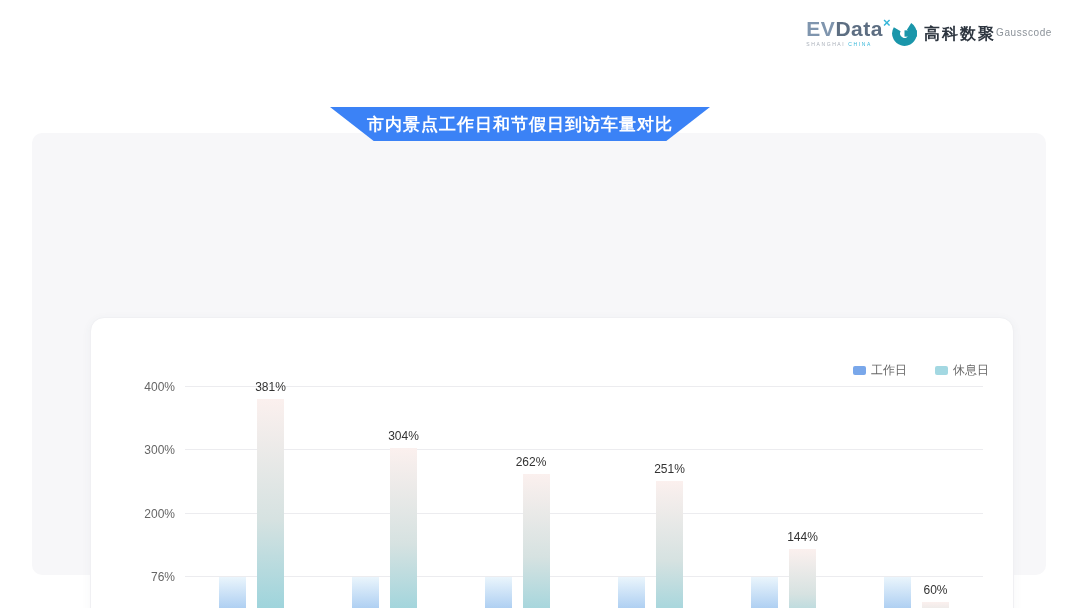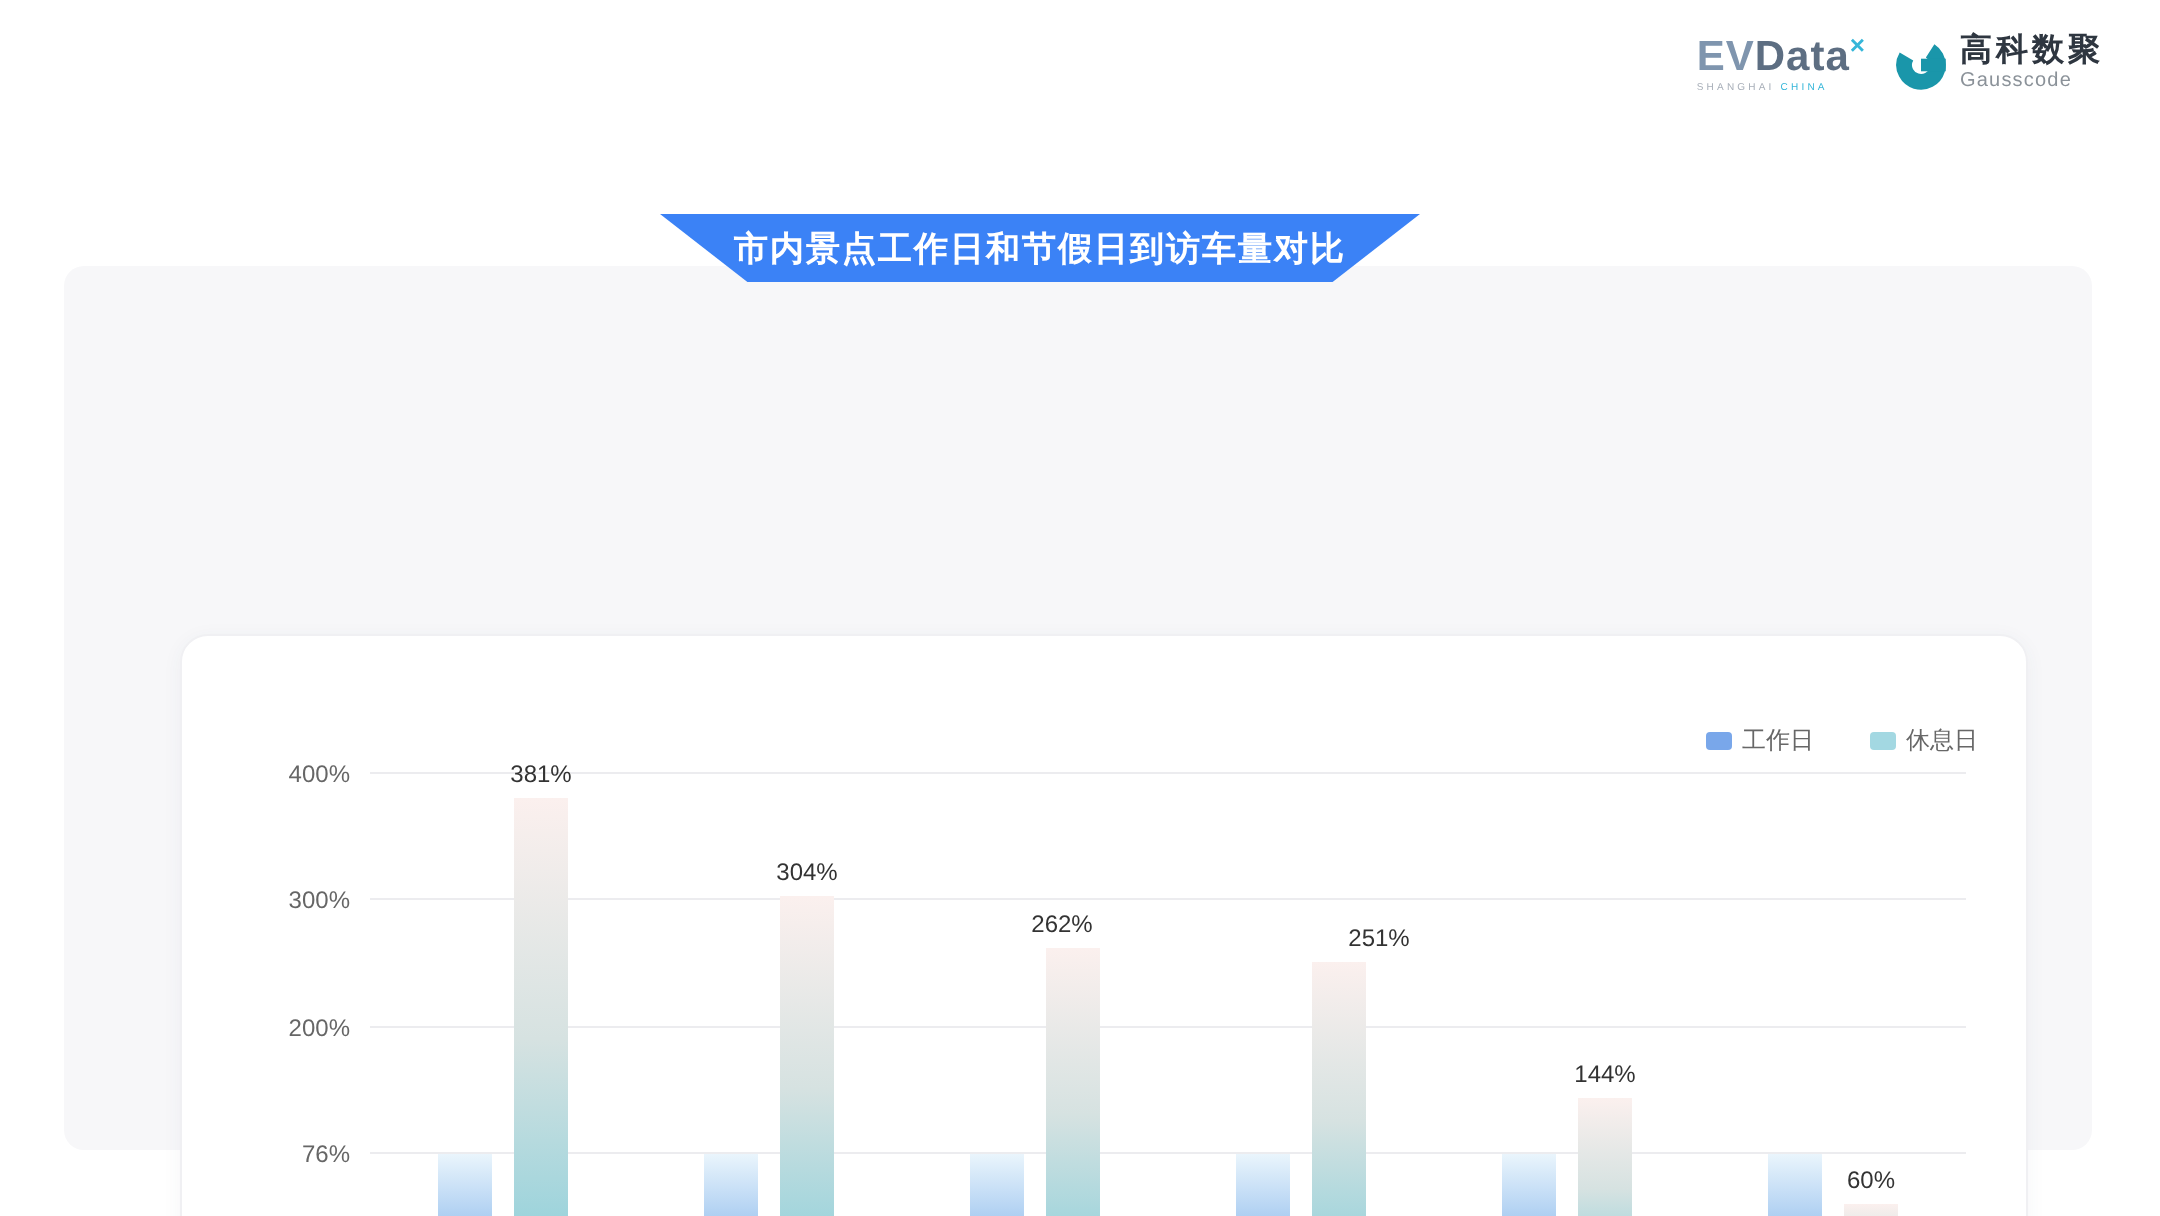--- a/index.html
+++ b/index.html
@@ -3,31 +3,31 @@
 <meta charset="utf-8">
 <style>
   html,body{margin:0;padding:0;background:#ffffff;}
   body{
     width:1080px;height:608px;position:relative;overflow:hidden;
     font-family:"Liberation Sans","DejaVu Sans",sans-serif;
     -webkit-font-smoothing:antialiased;
   }
 
   
-  .logo-area{position:absolute;top:18px;right:28px;display:flex;align-items:flex-start;gap:14px;}
+  .logo-area{position:absolute;top:18px;right:28px;display:flex;align-items:flex-end;}
   .evdata{display:flex;flex-direction:column;line-height:1;}
   .evdata-word{font-size:21px;font-weight:bold;letter-spacing:.5px;}
   .evdata-ev{color:#7f95ae;}
   .evdata-data{color:#5d6e82;}
   .evdata-mark{color:#35b6d9;font-size:13px;vertical-align:top;position:relative;top:-2px;font-weight:bold;}
   .evdata-tagline{margin-top:3px;font-size:5px;letter-spacing:1.6px;color:#a7aeb8;}
   .evdata-tagline .cn{color:#35b6d9;}
   .gausscode{display:flex;align-items:center;gap:6px;}
   .g-icon{width:27px;height:27px;}
-  .gc-text{display:flex;flex-direction:column;line-height:1;}
+  .gc-text{display:flex;flex-direction:row;line-height:1;}
   .gc-cn{font-size:16px;font-weight:bold;color:#2e3640;letter-spacing:2px;}
   .gc-en{font-size:10px;color:#8b9299;margin-top:2px;letter-spacing:.6px;}
 
   
   .banner{
     position:absolute;left:330px;top:107px;width:380px;height:34px;z-index:5;
     display:flex;align-items:center;justify-content:center;
     clip-path:polygon(0 0,100% 0,88.5% 100%,11.5% 100%);
   }
   .banner span{font-size:17px;font-weight:bold;letter-spacing:1px;}
@@ -105,21 +105,21 @@
         <div class="bar" style="left: 72px; height: 240.982px; background: linear-gradient(rgb(251, 240, 238) 0%, rgb(214, 226, 225) 50%, rgb(138, 207, 218) 100%);"></div>
         <div class="val-label" style="left: 85.5px; bottom: 245.982px;">381%</div>
         <div class="bar" style="left: 167px; height: 63.25px; background: linear-gradient(rgb(234, 245, 252) 0%, rgb(174, 207, 242) 50%, rgb(91, 143, 228) 100%);"></div>
         <div class="bar" style="left: 205px; height: 192.28px; background: linear-gradient(rgb(251, 240, 238) 0%, rgb(214, 226, 225) 50%, rgb(138, 207, 218) 100%);"></div>
         <div class="val-label" style="left: 218.5px; bottom: 197.28px;">304%</div>
         <div class="bar" style="left: 300px; height: 63.25px; background: linear-gradient(rgb(234, 245, 252) 0%, rgb(174, 207, 242) 50%, rgb(91, 143, 228) 100%);"></div>
         <div class="bar" style="left: 338px; height: 165.715px; background: linear-gradient(rgb(251, 240, 238) 0%, rgb(214, 226, 225) 50%, rgb(138, 207, 218) 100%);"></div>
         <div class="val-label" style="left: 346px; bottom: 170.715px;">262%</div>
         <div class="bar" style="left: 433px; height: 63.25px; background: linear-gradient(rgb(234, 245, 252) 0%, rgb(174, 207, 242) 50%, rgb(91, 143, 228) 100%);"></div>
         <div class="bar" style="left: 471px; height: 158.757px; background: linear-gradient(rgb(251, 240, 238) 0%, rgb(214, 226, 225) 50%, rgb(138, 207, 218) 100%);"></div>
-        <div class="val-label" style="left: 484.5px; bottom: 163.757px; margin-left: 20px;">251%</div>
+        <div class="val-label" style="left: 484.5px; bottom: 163.757px;">251%</div>
         <div class="bar" style="left: 566px; height: 63.25px; background: linear-gradient(rgb(234, 245, 252) 0%, rgb(174, 207, 242) 50%, rgb(91, 143, 228) 100%);"></div>
         <div class="bar" style="left: 604px; height: 91.08px; background: linear-gradient(rgb(251, 240, 238) 0%, rgb(214, 226, 225) 50%, rgb(138, 207, 218) 100%);"></div>
         <div class="val-label" style="left: 617.5px; bottom: 96.08px;">144%</div>
         <div class="bar" style="left: 699px; height: 63.25px; background: linear-gradient(rgb(234, 245, 252) 0%, rgb(174, 207, 242) 50%, rgb(91, 143, 228) 100%);"></div>
         <div class="bar" style="left: 737px; height: 37.95px; background: linear-gradient(rgb(251, 240, 238) 0%, rgb(214, 226, 225) 50%, rgb(138, 207, 218) 100%);"></div>
         <div class="val-label" style="left: 750.5px; bottom: 42.95px; margin-top: 36px;">60%</div>
       </div>
   </div>
 </div>
 

